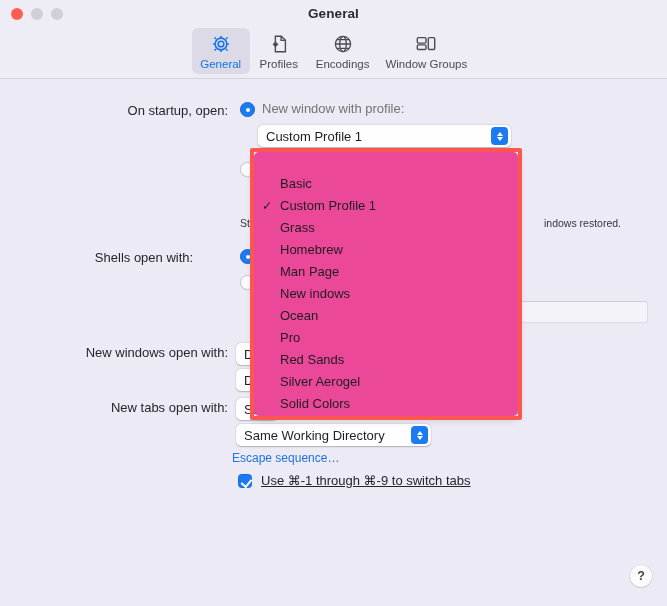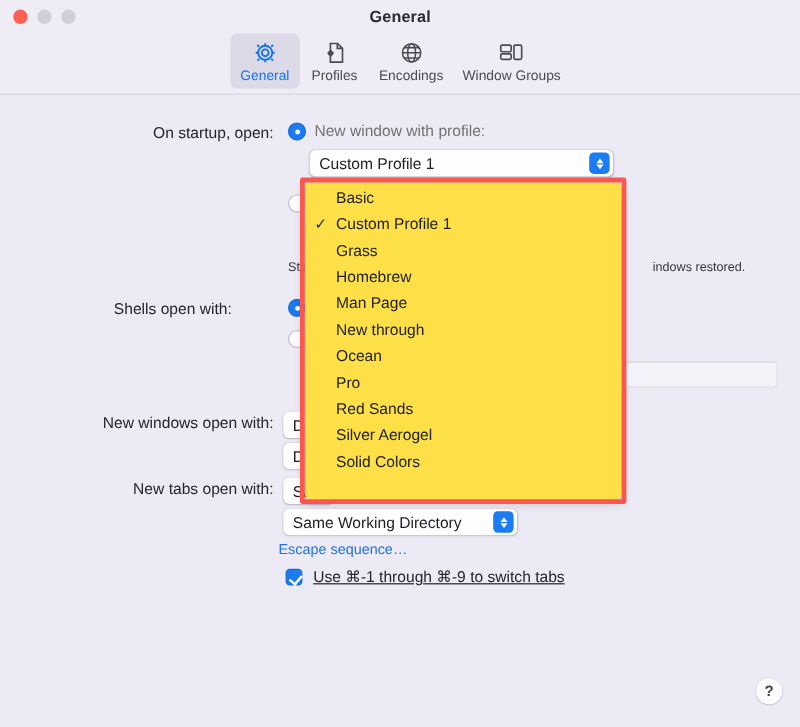--- a/index.html
+++ b/index.html
@@ -222,24 +222,24 @@
     font-size: 13px;
     color: #25252c;
     white-space: nowrap;
   }
 
   
   #menu {
     position: absolute;
     left: 254px; top: 152px;
     width: 264px; height: 264px;
-    background: #fde047;
+    background: #ec4899;
     border-radius: 5px;
     box-shadow: 0 3px 9px rgba(0,0,0,0.2);
-    padding: 1px 0;
+    padding: 20px 0;
     overflow: hidden;
   }
   .menu-item {
     height: 22px;
     display: flex;
     align-items: center;
     font-size: 13px;
     color: #1d1d22;
     padding-left: 8px;
     white-space: nowrap;
@@ -411,21 +411,21 @@
       <div class="menu-item">
         <span class="menu-check"></span>
         <span>Homebrew</span>
       </div>
       <div class="menu-item">
         <span class="menu-check"></span>
         <span>Man Page</span>
       </div>
       <div class="menu-item">
         <span class="menu-check"></span>
-        <span>New through</span>
+        <span>New indows</span>
       </div>
       <div class="menu-item">
         <span class="menu-check"></span>
         <span>Ocean</span>
       </div>
       <div class="menu-item">
         <span class="menu-check"></span>
         <span>Pro</span>
       </div>
       <div class="menu-item">

